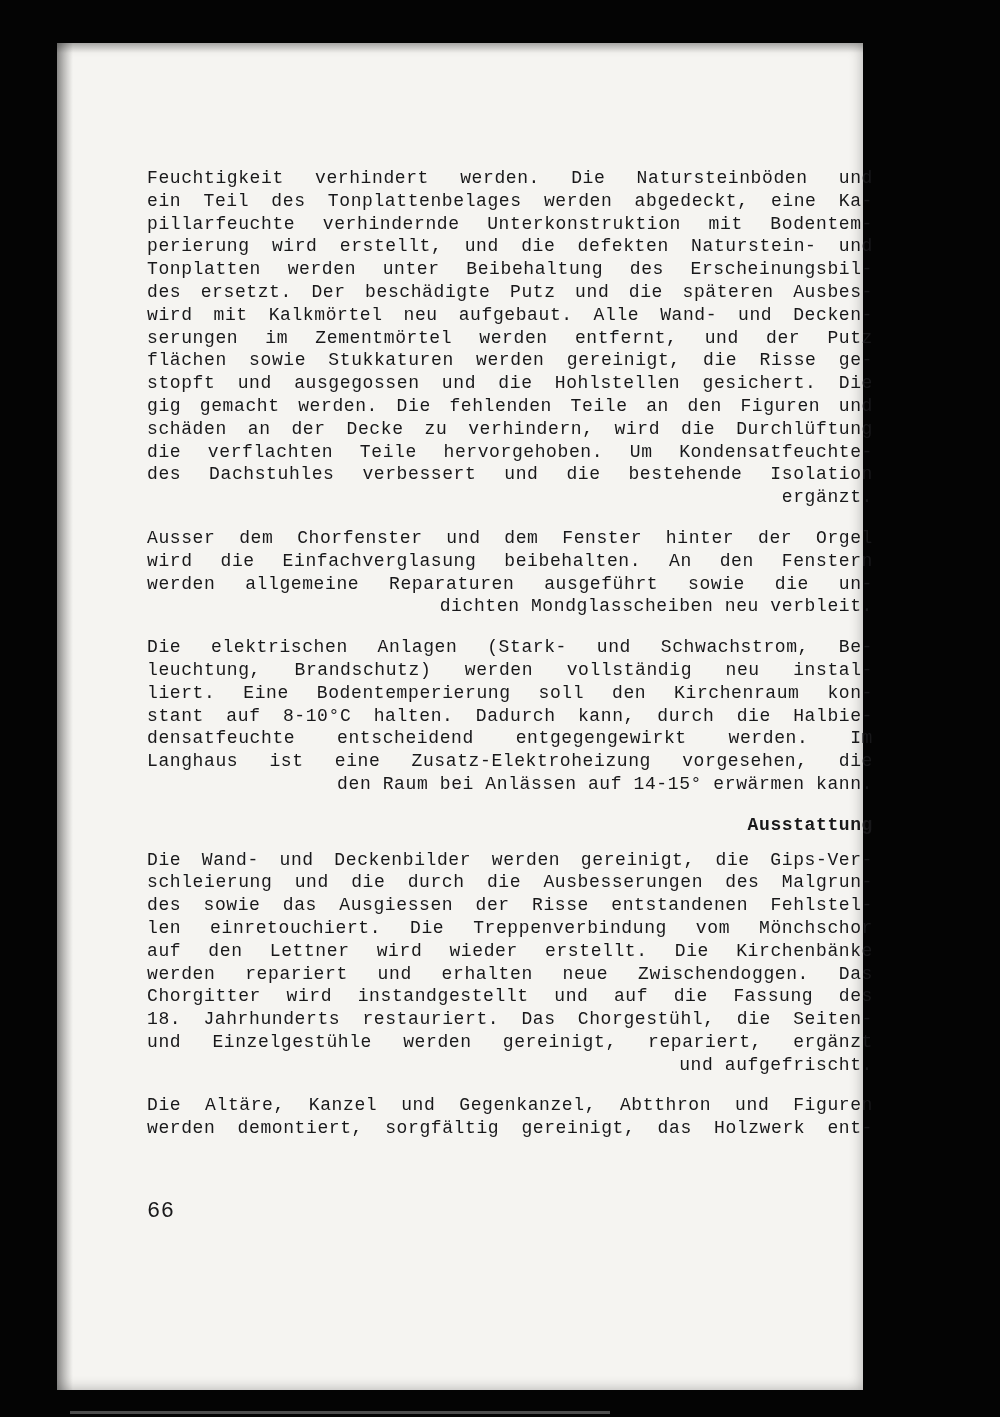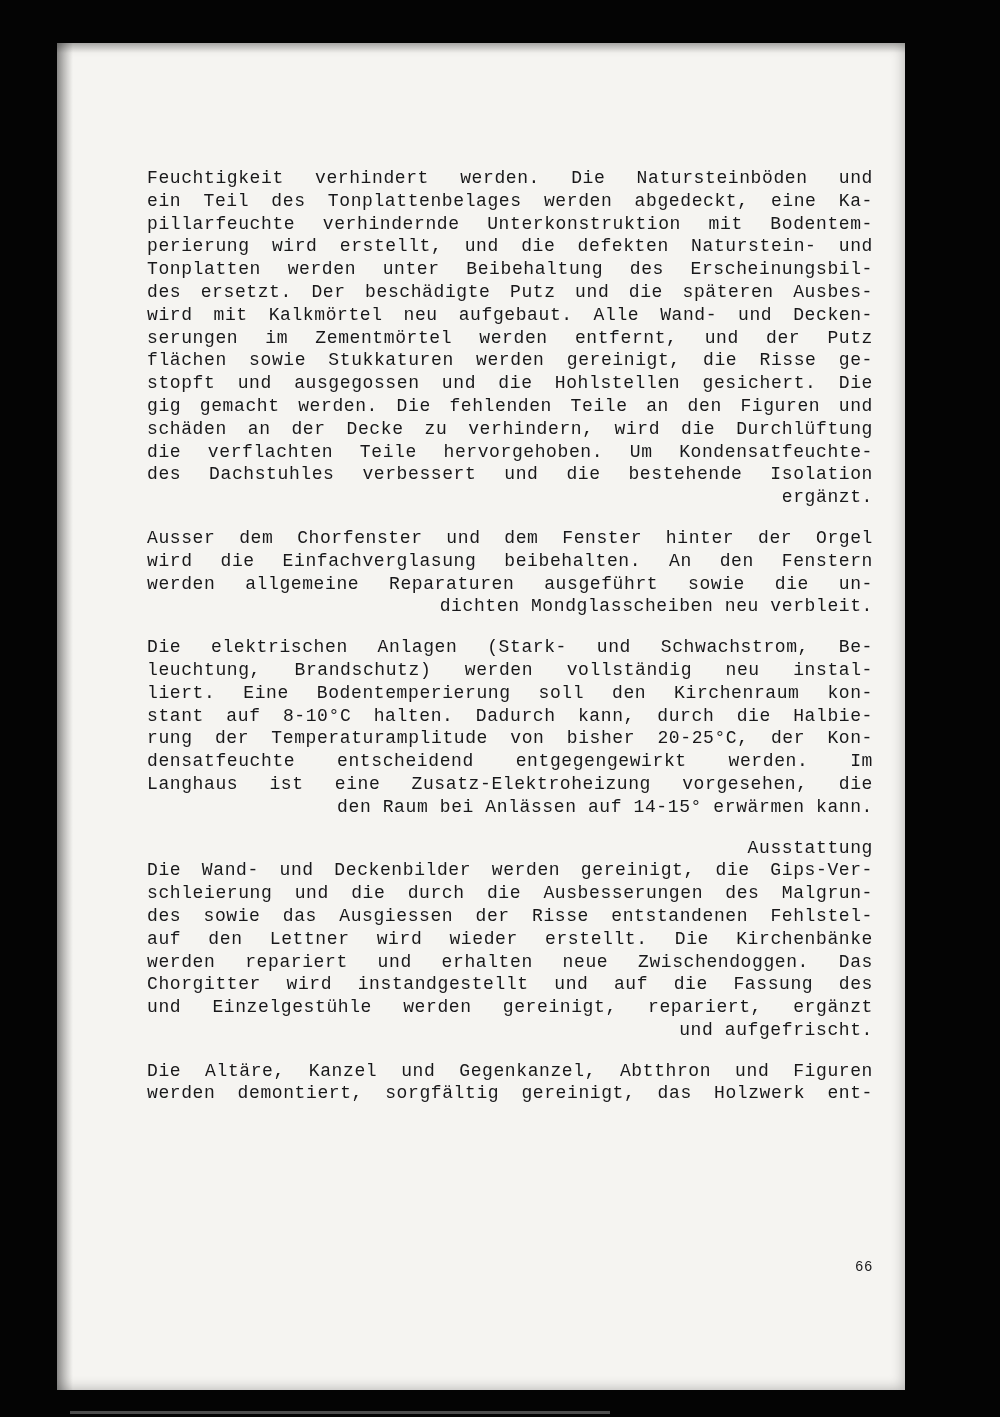--- a/index.html
+++ b/index.html
@@ -19,21 +19,20 @@
     inset: 0;
   }
   .page {
     position: absolute;
     left: 57px;
     top: 43px;
     width: 806px;
     height: 1347px;
     background: var(--paper, #f5f4f1);
     box-shadow: inset 0 0 14px rgba(0,0,0,0.30);
-    padding-left: 42px;
   }
   .page::before {
     
     content: "";
     position: absolute;
     left: 0; top: 0; bottom: 0;
     width: 16px;
     background: linear-gradient(to right, rgba(0,0,0,0.35), rgba(0,0,0,0));
     pointer-events: none;
   }
@@ -53,40 +52,40 @@
     width: 726px;
     color: var(--ink, #18181a);
     font-size: 18px;
     line-height: 22.8px;
     letter-spacing: 0.6px;
   }
   .block {
     margin: 0 0 18px 0;
   }
   .block.heading {
-    margin-bottom: 0;
-    font-weight: normal;
+    margin-bottom: 12px;
+    font-weight: bold;
   }
   .line {
     text-align: right;
     white-space: normal;
   }
   .line.just {
     text-align: justify;
     text-align-last: justify;
     text-justify: inter-word;
   }
   .page-number {
     position: absolute;
     left: 90px;
-    top: 1216px;
+    top: 1156px;
     width: 726px;
-    text-align: right;
+    text-align: left;
     color: var(--ink, #18181a);
-    font-size: 14px;
+    font-size: 22px;
     letter-spacing: 0.6px;
   }
   .scan-edge-bottom {
     position: absolute;
     left: 70px;
     bottom: 3px;
     width: 540px;
     height: 3px;
     background: #8a8a8a;
     opacity: 0.55;
@@ -119,35 +118,36 @@
           <div class="line just">Ausser dem Chorfenster und dem Fenster hinter der Orgel</div>
           <div class="line just">wird die Einfachverglasung beibehalten. An den Fenstern</div>
           <div class="line just">werden allgemeine Reparaturen ausgeführt sowie die un-</div>
           <div class="line">dichten Mondglasscheiben neu verbleit.</div>
         </div>
         <div class="block paragraph">
           <div class="line just">Die elektrischen Anlagen (Stark- und Schwachstrom, Be-</div>
           <div class="line just">leuchtung, Brandschutz) werden vollständig neu instal-</div>
           <div class="line just">liert. Eine Bodentemperierung soll den Kirchenraum kon-</div>
           <div class="line just">stant auf 8-10°C halten. Dadurch kann, durch die Halbie-</div>
-          <div class="line just">rung der Temperaturamplitude von bisher 20-25°C, der Kon-</div>
           <div class="line just">densatfeuchte entscheidend entgegengewirkt werden. Im</div>
           <div class="line just">Langhaus ist eine Zusatz-Elektroheizung vorgesehen, die</div>
           <div class="line">den Raum bei Anlässen auf 14-15° erwärmen kann.</div>
         </div>
         <div class="block heading">
           <div class="line">Ausstattung</div>
         </div>
         <div class="block paragraph">
           <div class="line just">Die Wand- und Deckenbilder werden gereinigt, die Gips-Ver-</div>
           <div class="line just">schleierung und die durch die Ausbesserungen des Malgrun-</div>
           <div class="line just">des sowie das Ausgiessen der Risse entstandenen Fehlstel-</div>
+          <div class="line just">len einretouchiert. Die Treppenverbindung vom Mönchschor</div>
           <div class="line just">auf den Lettner wird wieder erstellt. Die Kirchenbänke</div>
           <div class="line just">werden repariert und erhalten neue Zwischendoggen. Das</div>
           <div class="line just">Chorgitter wird instandgestellt und auf die Fassung des</div>
+          <div class="line just">18. Jahrhunderts restauriert. Das Chorgestühl, die Seiten-</div>
           <div class="line just">und Einzelgestühle werden gereinigt, repariert, ergänzt</div>
           <div class="line">und aufgefrischt.</div>
         </div>
         <div class="block paragraph">
           <div class="line just">Die Altäre, Kanzel und Gegenkanzel, Abtthron und Figuren</div>
           <div class="line just">werden demontiert, sorgfältig gereinigt, das Holzwerk ent-</div>
         </div>
       </div>
     <div class="page-number">66</div>
   </div>

